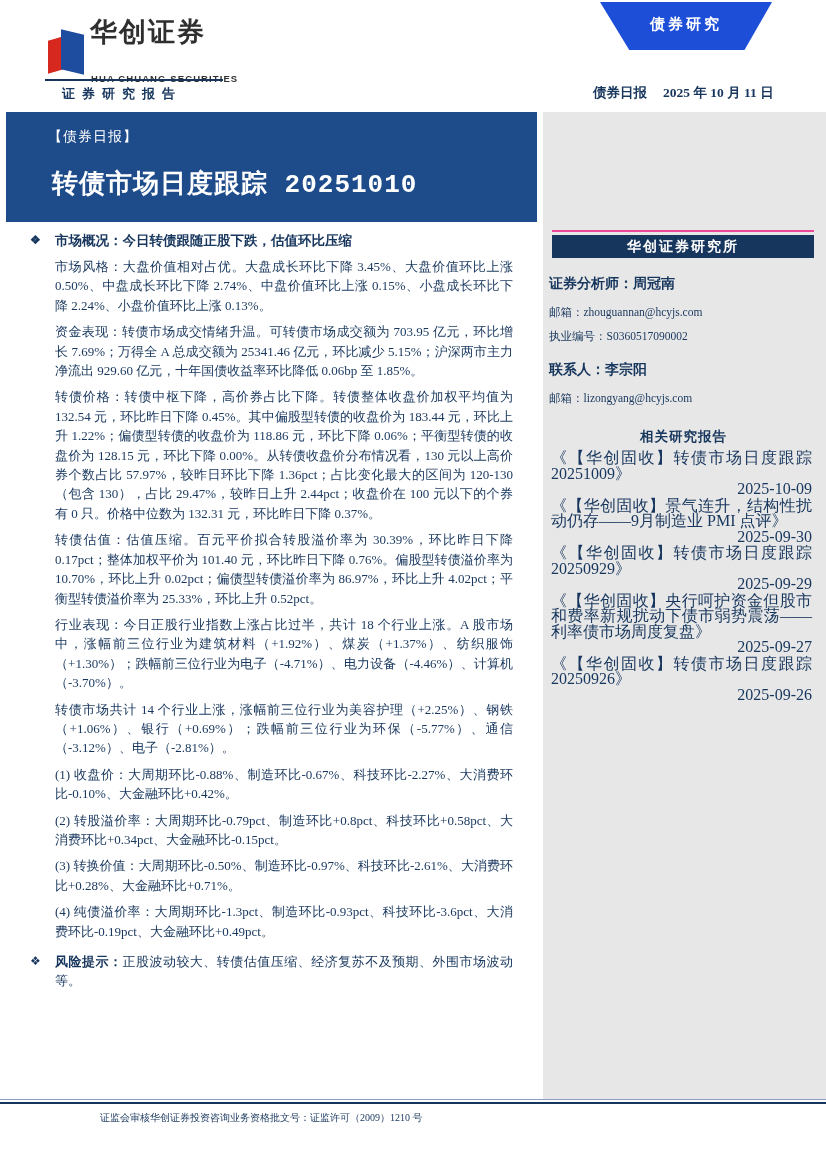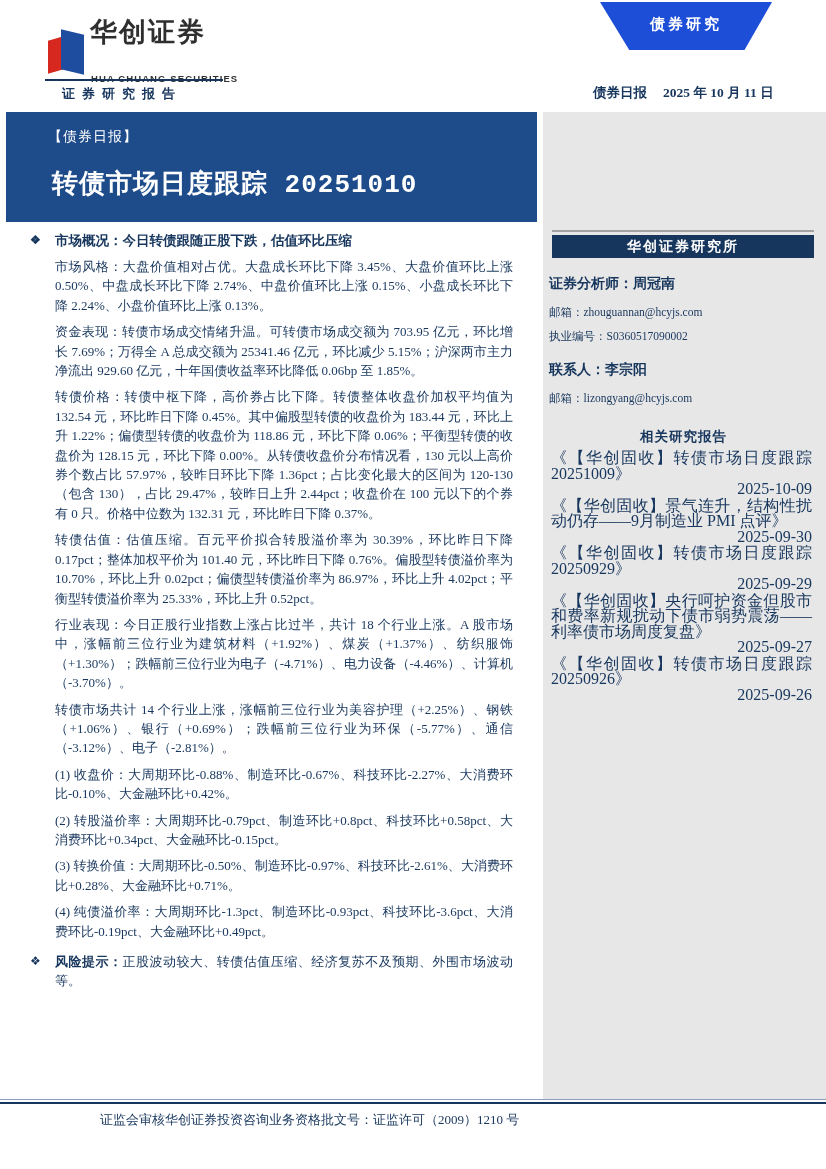--- a/index.html
+++ b/index.html
@@ -21,21 +21,21 @@
     color:#fff;font-weight:bold;font-size:15px;letter-spacing:3px;text-align:center;line-height:44px;
   }
   .date-line{position:absolute;left:593px;top:84px;width:225px;font-size:13.5px;font-weight:bold;color:#17365D;white-space:nowrap;}
   .date-line .gap{display:inline-block;width:16px;}
   
   .banner{position:absolute;left:6px;top:112px;width:531px;height:110px;background:#1E4C8B;color:#fff;font-family:Liberation Mono, monospace;}
   .banner-cat{margin:16px 0 0 42px;font-size:14px;letter-spacing:1px;}
   .banner-title{margin:20px 0 0 46px;font-size:26px;font-weight:bold;letter-spacing:1px;}
   
   .sidebar{position:absolute;left:543px;top:112px;width:283px;height:988px;background:#E7E7E7;}
-  .inst-wrap{margin:118px 12px 0 9px;border-top:2px solid #a3a3a3;padding-top:3px;}
+  .inst-wrap{margin:118px 12px 0 9px;border-top:2px solid #ec4899;padding-top:3px;}
   .inst-bar{background:#17365D;color:#fff;text-align:center;font-weight:bold;font-size:14px;height:23px;line-height:23px;letter-spacing:2px;}
   .an-name{margin:17px 8px 0 6px;font-size:14px;font-weight:bold;}
   .an-line{margin:9px 8px 0 6px;font-size:11.5px;}
   .an-line.first{margin-top:12px;}
   .related-title{margin:22px 8px 0 6px;font-size:13.5px;font-weight:bold;letter-spacing:1px;text-align:center;}
   .reports{margin:4px 14px 0 8px;}
   .report-item{margin-top:1px;font-size:16px;line-height:15.5px;}
   .report-title{text-align:justify;}
   .report-date{text-align:right;}
   
@@ -43,21 +43,21 @@
   .section-head{display:flex;font-size:13.5px;font-weight:bold;line-height:19px;}
   .bullet{width:25px;flex:0 0 25px;font-size:12px;}
   .para{margin:7px 0 0 25px;font-size:13px;line-height:19.4px;text-align:justify;}
   .para .lead{font-weight:normal;}
   .para .lead.bold{font-weight:bold;}
   .risk{display:flex;margin-top:11px;font-size:13px;line-height:19.4px;}
   .risk .risk-lead{font-weight:bold;}
   .risk-body{text-align:justify;}
   
   .footer-rule{position:absolute;left:0;top:1099px;width:826px;height:2px;border-top:1px solid #8AA0BD;border-bottom:2px solid #17365D;}
-  .footer-text{position:absolute;left:100px;top:1111px;font-size:13px;color:#17365D;}
+  .footer-text{position:absolute;left:100px;top:1111px;font-size:10px;color:#17365D;}
 </style>
 </head>
 <body>
 
 <div id="page">
 
   <div class="logo-mark">
     <div class="logo-red"></div>
     <div class="logo-blue"></div>
   </div>

